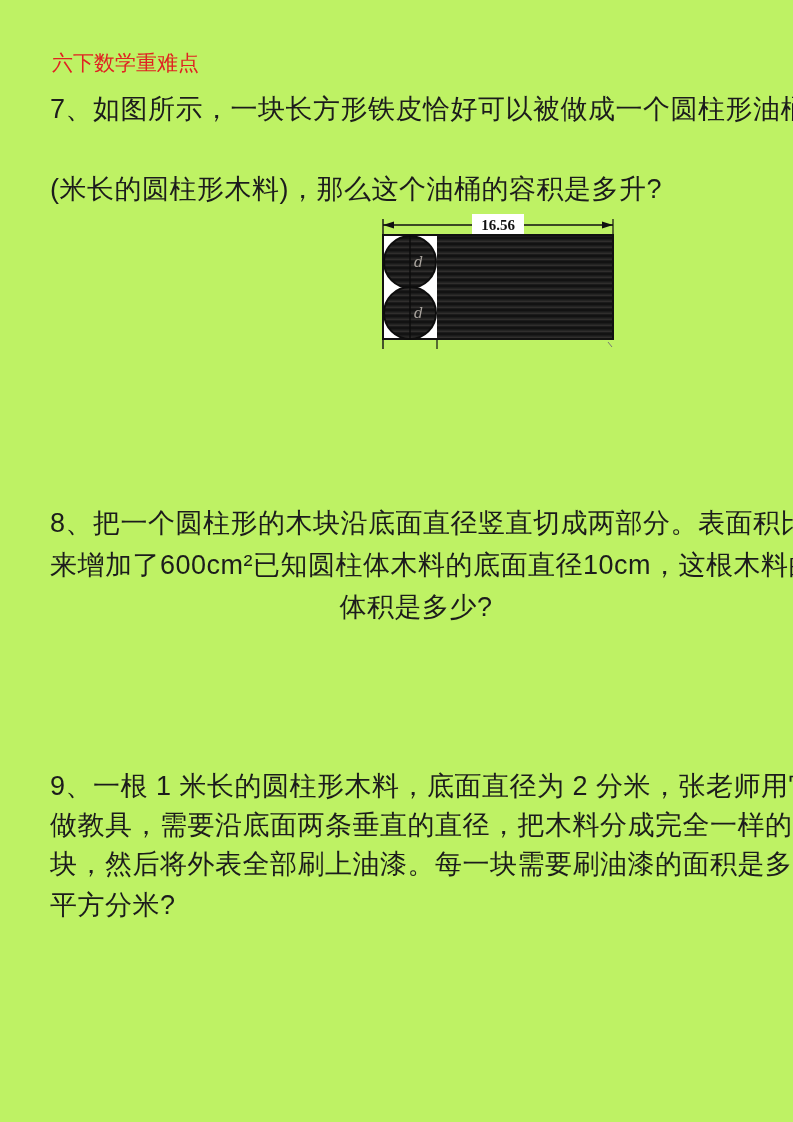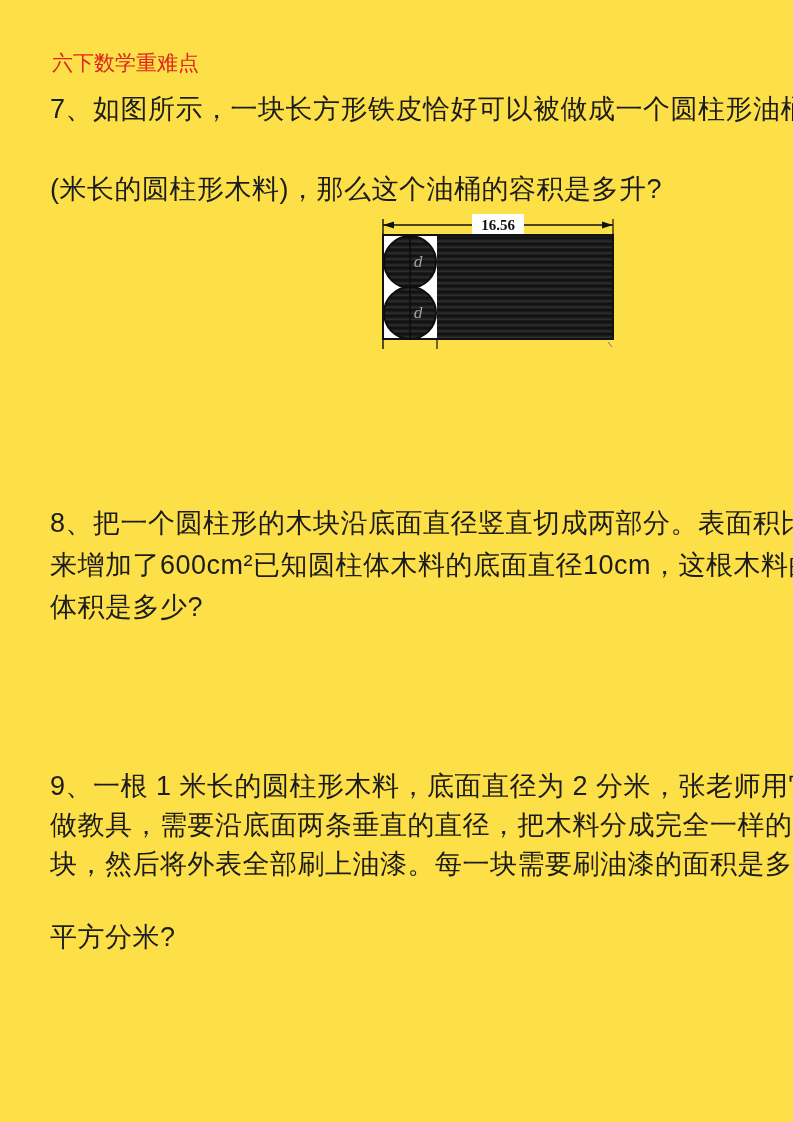--- a/index.html
+++ b/index.html
@@ -3,43 +3,43 @@
 <meta charset="utf-8">
 <style>
   html,body{margin:0;padding:0;}
   body{
     width:793px;height:1122px;
     background:#ffffff;
     font-family:"Liberation Sans","DejaVu Sans",sans-serif;
     position:relative;
     overflow:hidden;
   }
-  .page{position:absolute;inset:0;background:#fde047;}
+  .page{position:absolute;inset:0;background:#bef264;}
   .doc-header{
     position:absolute;left:52px;top:50px;
     font-size:21px;line-height:26px;
     color:#e02222;font-weight:500;
     white-space:nowrap;
   }
   .line{
     position:absolute;left:50px;width:732px;
     font-size:27px;line-height:34px;
     color:#1c1c1c;
     white-space:nowrap;
     letter-spacing:0.5px;
   }
   .q7-l1{top:92px;}
   .q7-l2{top:172px;}
   .q8-l1{top:506px;}
   .q8-l2{top:548px;}
-  .q8-l3{top:590px;}
+  .q8-l3{top:590px;text-align:center;}
   .q9-l1{top:769px;}
   .q9-l2{top:808px;}
   .q9-l3{top:847px;}
-  .q9-l4{top:888px;margin-top:32px;}
+  .q9-l4{top:888px;}
   .figure{
     position:absolute;left:368px;top:210px;
     width:262px;height:145px;text-align:center;
   }
   .figure svg{display:block;}
   .dim-label{
     font-size:15px;font-weight:bold;
     font-family:"Liberation Serif","DejaVu Serif",serif;
     fill:#111;
   }

